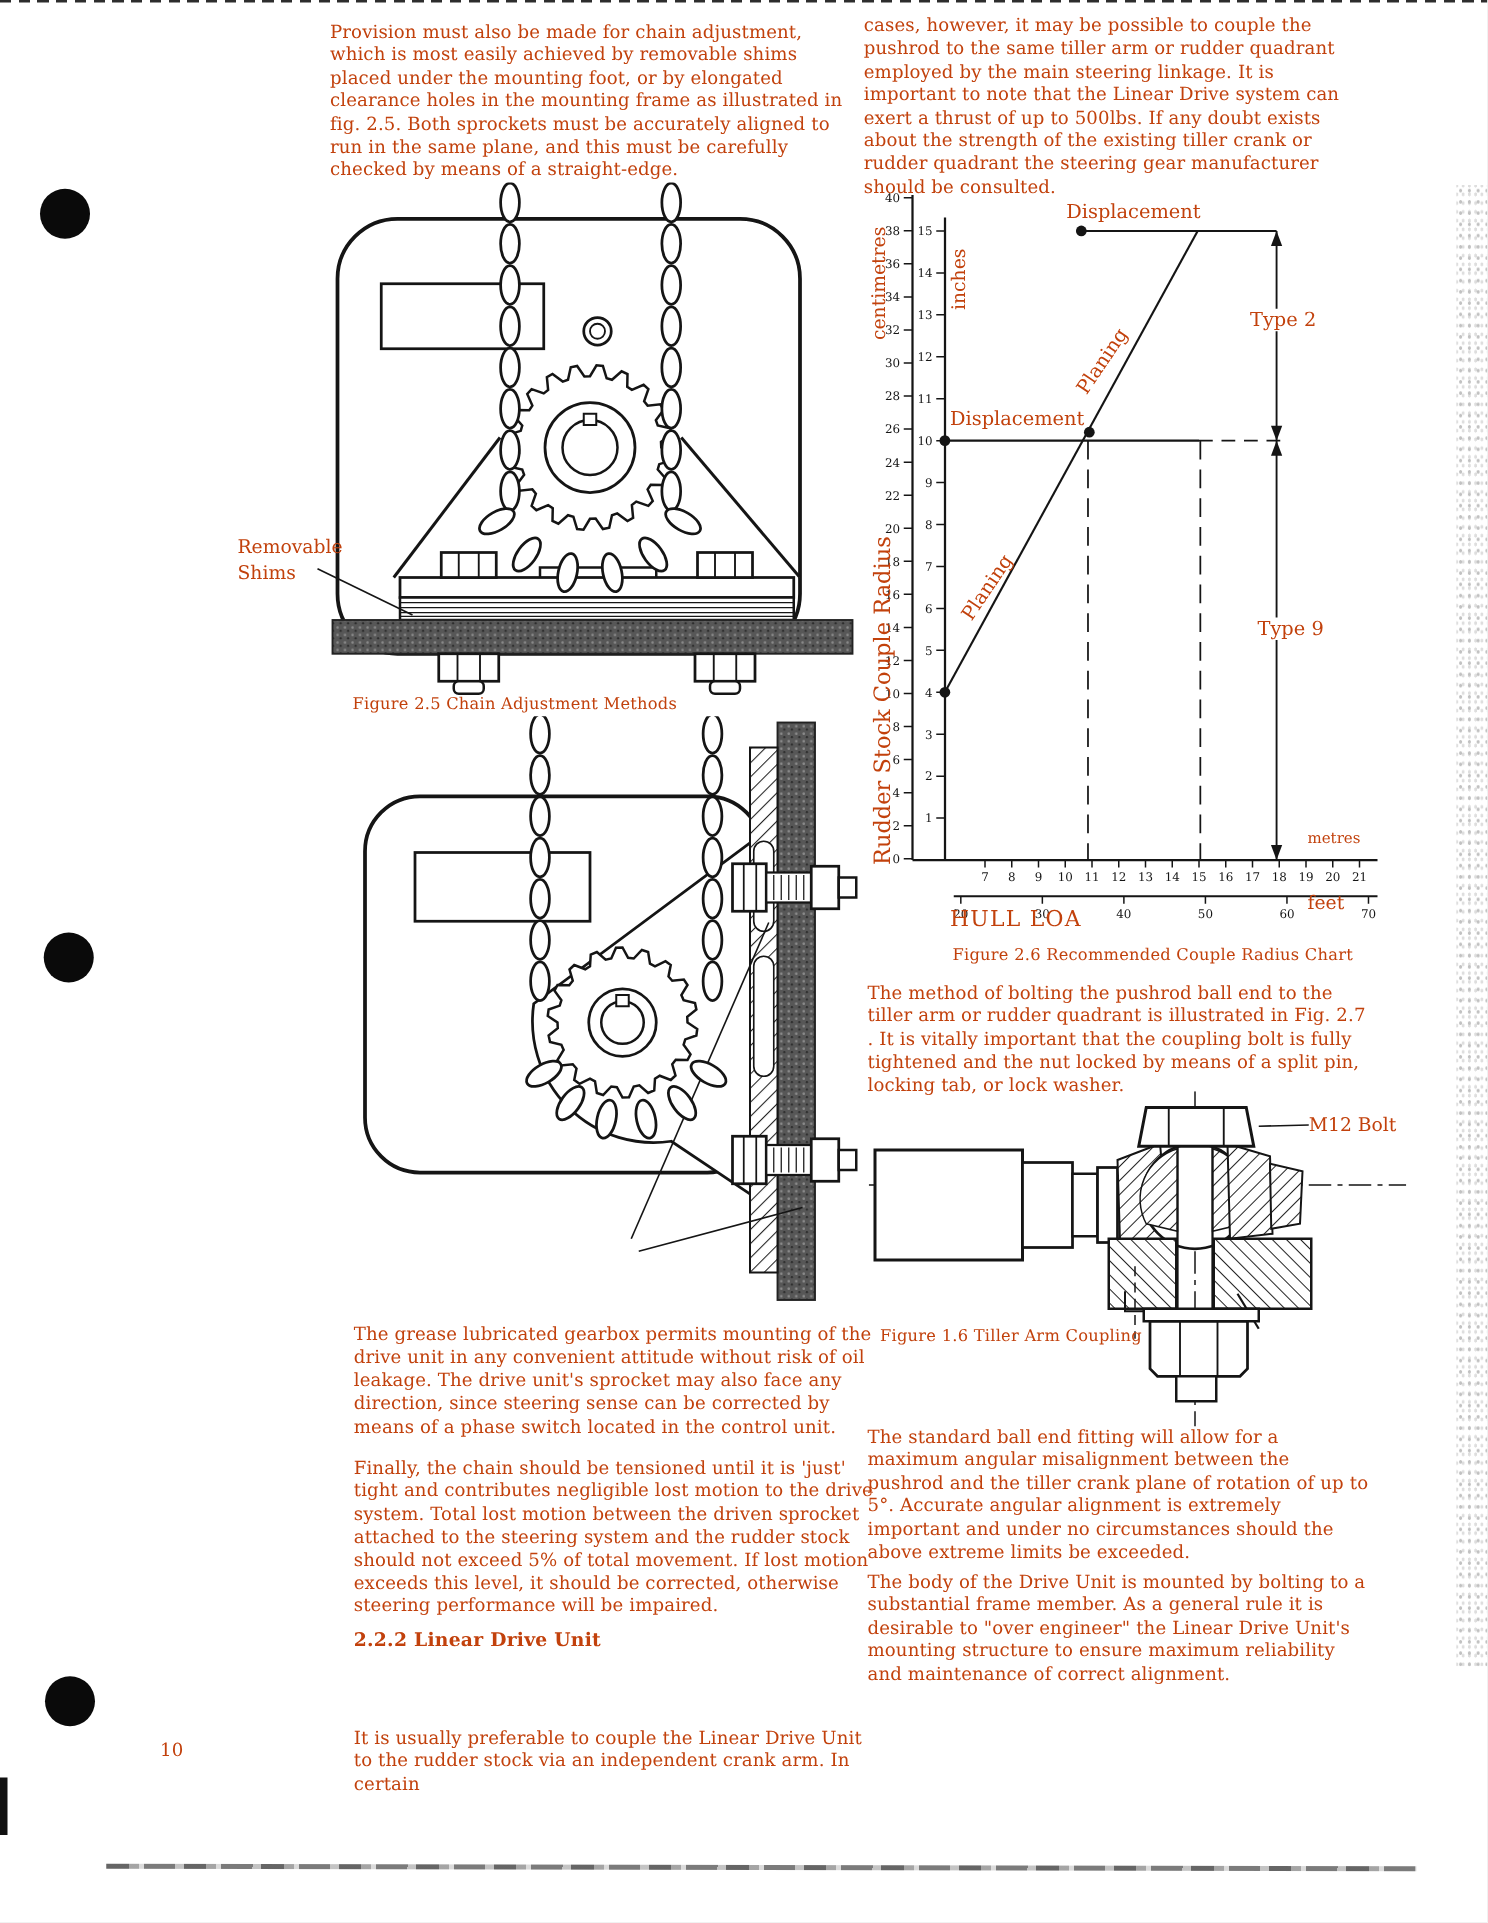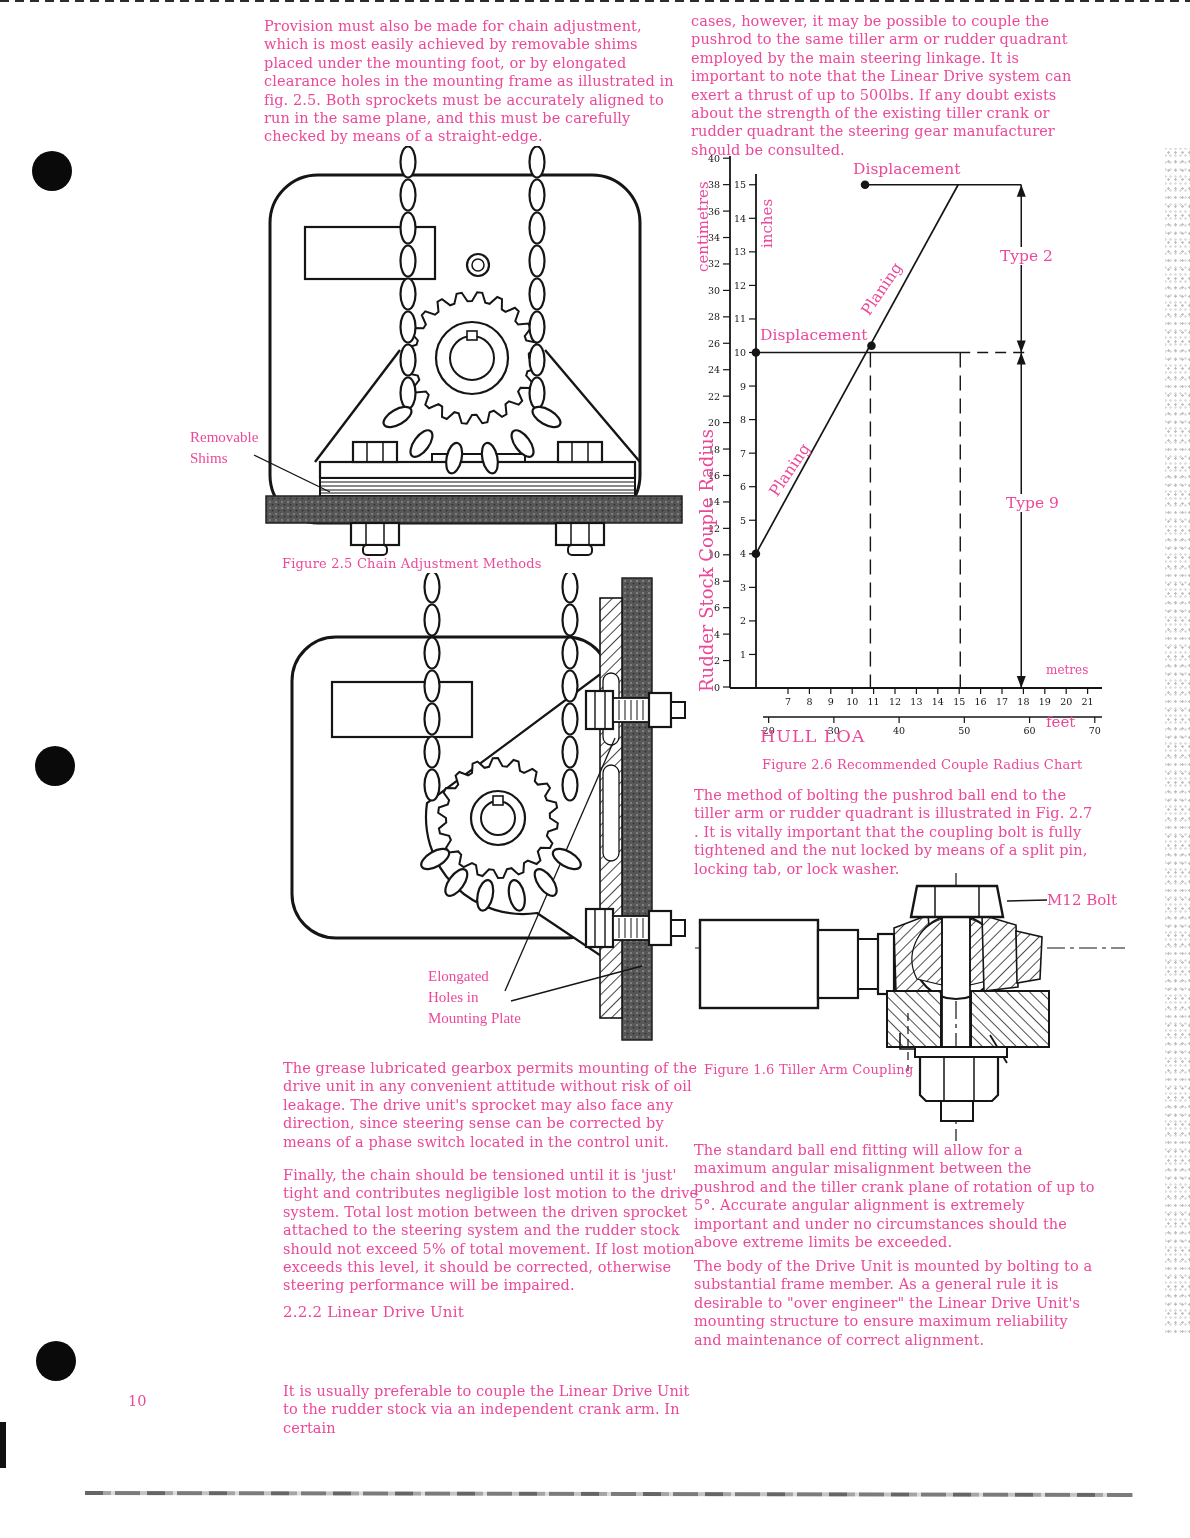--- a/index.html
+++ b/index.html
@@ -1,21 +1,21 @@
 <!DOCTYPE html>
 <html><head>
 <meta charset="utf-8">
 <style>
   html,body{margin:0;padding:0;background:#e8e8e8;}
   #page{position:relative;width:1190px;height:1538px;background:#ffffff;overflow:hidden;
-        font-family:"DejaVu Serif","Liberation Serif",serif;color:#ec4899;}
+        font-family:"DejaVu Serif","Liberation Serif",serif;color:#c2410c;}
   .para{position:absolute;font-size:14.5px;line-height:18.4px;letter-spacing:.1px;}
   .caption{position:absolute;font-size:13px;letter-spacing:.2px;}
-  .figlabel{position:absolute;font-size:15px;line-height:21px;white-space:pre-line;font-family:Liberation Serif, serif;}
-  .heading{position:absolute;font-size:15px;font-weight:normal;letter-spacing:.2px;}
+  .figlabel{position:absolute;font-size:15px;line-height:21px;white-space:pre-line;}
+  .heading{position:absolute;font-size:15px;font-weight:bold;letter-spacing:.2px;}
   .holedot{position:absolute;width:40px;height:40px;border-radius:50%;background:#0a0a0a;}
   .chartlab{position:absolute;font-size:15.5px;white-space:nowrap;}
   .rotlab{position:absolute;font-size:15px;white-space:nowrap;transform:rotate(-90deg);transform-origin:left top;}
   .rot56{transform:rotate(-56deg);}
   .wbg{background:#fff;padding:0 3px;}
   #top-edge{position:absolute;left:0;top:0;width:1190px;height:2px;
     background:repeating-linear-gradient(90deg,#2d2d2d 0 9px,transparent 9px 15px);}
   #left-mark{position:absolute;left:0;top:1422px;width:6px;height:46px;background:#111;}
   #bottom-squiggle{position:absolute;left:85px;top:1492px;width:1048px;height:4px;opacity:.8;
     transform:rotate(.12deg);
@@ -184,23 +184,20 @@
         <ellipse cx="295" cy="179" rx="7.5" ry="15.5" fill="#fff" stroke="#151515" stroke-width="2.2" transform="rotate(0 295 179)"></ellipse>
         <ellipse cx="295" cy="212" rx="7.5" ry="15.5" fill="#fff" stroke="#151515" stroke-width="2.2" transform="rotate(0 295 212)"></ellipse>
         <ellipse cx="160.18206931238265" cy="286" rx="7.5" ry="15.5" fill="#fff" stroke="#151515" stroke-width="2.2" transform="rotate(240.00000000000003 160.18206931238265 286)"></ellipse>
         <ellipse cx="181.32832082577204" cy="309.485291572496" rx="7.5" ry="15.5" fill="#fff" stroke="#151515" stroke-width="2.2" transform="rotate(216 181.32832082577204 309.485291572496)"></ellipse>
         <ellipse cx="210.1987114978503" cy="322.33921765576923" rx="7.5" ry="15.5" fill="#fff" stroke="#151515" stroke-width="2.2" transform="rotate(192 210.1987114978503 322.33921765576923)"></ellipse>
         <ellipse cx="241.80128850214973" cy="322.33921765576923" rx="7.5" ry="15.5" fill="#fff" stroke="#151515" stroke-width="2.2" transform="rotate(168 241.80128850214973 322.33921765576923)"></ellipse>
         <ellipse cx="270.67167917422796" cy="309.485291572496" rx="7.5" ry="15.5" fill="#fff" stroke="#151515" stroke-width="2.2" transform="rotate(144 270.67167917422796 309.485291572496)"></ellipse>
         <ellipse cx="291.8179306876174" cy="286" rx="7.5" ry="15.5" fill="#fff" stroke="#151515" stroke-width="2.2" transform="rotate(120 291.8179306876174 286)"></ellipse>
       </g>
   </svg>
-  <div class="figlabel" style="left:428px;top:966px">Elongated
-Holes in
-Mounting Plate</div>
 
   <div class="para" style="left:283px;top:1059px;width:420px">The grease lubricated gearbox permits mounting of the drive unit in any convenient attitude without risk of oil leakage. The drive unit's sprocket may also face any direction, since steering sense can be corrected by means of a phase switch located in the control unit.</div>
   <div class="para" style="left:283px;top:1166px;width:424px">Finally, the chain should be tensioned until it is 'just' tight and contributes negligible lost motion to the drive system. Total lost motion between the driven sprocket attached to the steering system and the rudder stock should not exceed 5% of total movement. If lost motion exceeds this level, it should be corrected, otherwise steering performance will be impaired.</div>
   <div class="heading" style="left:283px;top:1303px">2.2.2  Linear Drive Unit</div>
   <div class="para" style="left:283px;top:1382px;width:424px">It is usually preferable to couple the Linear Drive Unit to the rudder stock via an independent crank arm. In certain</div>
   <div class="para" style="left:128px;top:1392px">10</div>
 
   <svg id="fig26-svg" style="left:690px;top:148px" width="440" height="645" viewBox="0 0 440 645">
       <line x1="40" y1="8" x2="40" y2="540" stroke="#151515" stroke-width="1.8"></line>
       <line x1="66" y1="26" x2="66" y2="540" stroke="#151515" stroke-width="1.8"></line>

